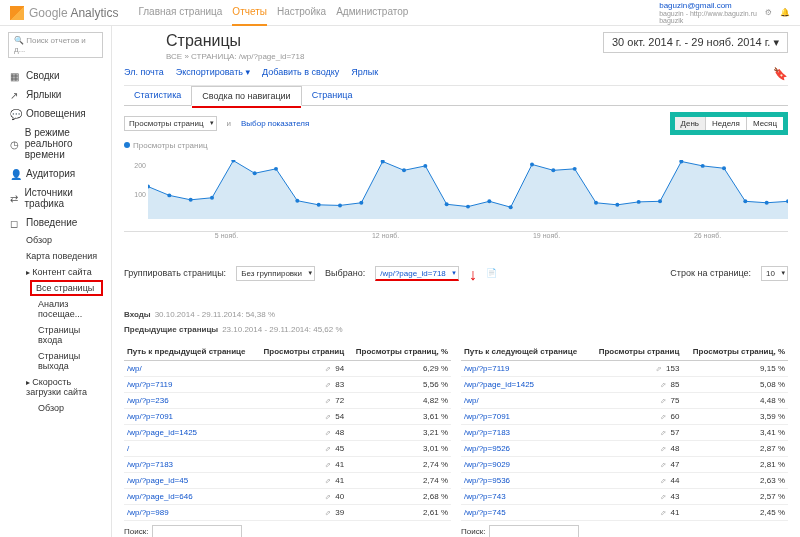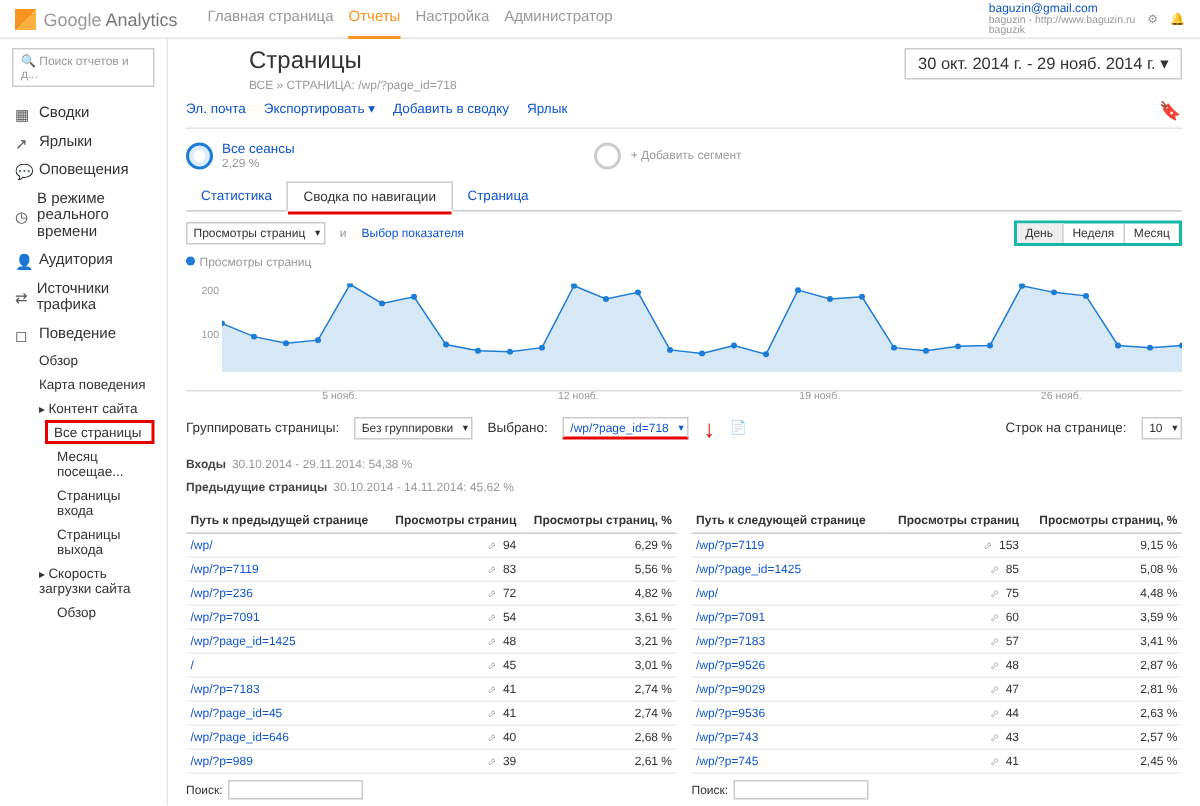--- a/index.html
+++ b/index.html
@@ -42,39 +42,39 @@
 .controls-row { display: flex; align-items: center; gap: 10px; margin: 6px 0; font-size: 8px; }
 .select { border: 1px solid #ccc; padding: 2px 12px 2px 4px; position: relative; font-size: 8px; cursor: pointer; }
 .select::after { content: "▾"; position: absolute; right: 2px; font-size: 7px; }
 .chart-area { position: relative; height: 82px; border-bottom: 1px solid #ddd; }
 .chart-legend { font-size: 8px; color: #999; }
 .legend-dot { display: inline-block; width: 6px; height: 6px; border-radius: 50%; background: #1c7cd6; margin-right: 3px; }
 .y-axis { position: absolute; left: 0; top: 12px; bottom: 12px; width: 24px; font-size: 7px; color: #999; }
 .y-tick { position: absolute; right: 2px; }
 .chart-svg { position: absolute; left: 24px; right: 0; top: 10px; bottom: 12px; }
 .x-labels { display: flex; justify-content: space-around; font-size: 7px; color: #999; margin-left: 24px; }
-.group-row { display: flex; align-items: center; gap: 10px; font-size: 9px; margin: 8px 0; }
+.group-row { display: flex; align-items: center; gap: 10px; font-size: 9px; margin: 25px 0; }
 .underline-red { border-bottom: 2px solid #e60000; padding-bottom: 1px; }
 .red-arrow { color: #e60000; font-size: 16px; position: relative; top: 2px; }
 .stat-rows { display: flex; }
 .stat-col { flex: 1; }
 .stat-line { font-size: 8px; color: #444; padding: 3px 0; }
 .stat-line .gray { color: #999; margin-left: 4px; }
 .tables-row { display: flex; gap: 10px; margin-top: 6px; }
 .tbl-wrap { flex: 1; }
 .tbl { width: 100%; border-collapse: collapse; font-size: 8px; }
 .tbl th { text-align: left; font-weight: bold; padding: 4px 3px; border-bottom: 1px solid #ccc; }
 .tbl th.r { text-align: right; }
 .tbl td { padding: 3px 3px; border-bottom: 1px solid #eee; }
 .tbl td.link { color: #1155cc; cursor: pointer; }
 .tbl td.r { text-align: right; }
 .tbl td .sicon { color: #999; font-size: 7px; cursor: pointer; }
 .search-sm { display: flex; gap: 4px; align-items: center; margin-top: 4px; font-size: 8px; }
 .search-sm input { border: 1px solid #ccc; padding: 1px 3px; font-size: 8px; width: 90px; }
-.time-btns { margin-left: auto; display: flex; border: 2px solid #14b8a6; }
+.time-btns { margin-left: auto; display: flex; border: 5px solid #14b8a6; }
 .time-btns span { padding: 2px 6px; border-right: 1px solid #ccc; cursor: pointer; }
 .time-btns span:last-child { border-right: none; }
 .time-btns span.active { background: #eee; }
 .bookmark-icon { float: right; color: #333; font-size: 12px; cursor: pointer; }
 </style>
 </head>
 <body>
 
 <div class="top-header">
   <div class="logo">
@@ -129,21 +129,21 @@
         <div class="sidebar-item">
           <span class="icon">◻</span>
           <span>Поведение</span>
         </div>
         <div class="sidebar-sub">
           <div class="sidebar-sub-item">Обзор</div>
           <div class="sidebar-sub-item">Карта поведения</div>
           <div class="sidebar-sub-item bullet">Контент сайта</div>
           <div class="sidebar-sub">
             <div class="sidebar-sub-item highlight">Все страницы</div>
-            <div class="sidebar-sub-item">Месяц посещае...</div>
+            <div class="sidebar-sub-item">Анализ посещае...</div>
             <div class="sidebar-sub-item">Страницы входа</div>
             <div class="sidebar-sub-item">Страницы выхода</div>
           </div>
           <div class="sidebar-sub-item bullet">Скорость загрузки сайта</div>
           <div class="sidebar-sub">
             <div class="sidebar-sub-item">Обзор</div>
           </div>
         </div>
       </div>
   </div>
@@ -158,33 +158,20 @@
     </div>
 
     <div class="sub-tabs">
       <span>Эл. почта</span>
       <span><span>Экспортировать</span> ▾</span>
       <span>Добавить в сводку</span>
       <span>Ярлык</span>
       <span class="bookmark-icon" style="margin-left:auto">🔖</span>
     </div>
 
-    <div class="seg-row">
-      <div class="seg">
-        <div class="seg-circle filled"></div>
-        <div>
-          <div class="seg-text">Все сеансы</div>
-          <div class="seg-sub">2,29 %</div>
-        </div>
-      </div>
-      <div class="seg">
-        <div class="seg-circle"></div>
-        <div class="seg-sub" style="color:#999">+ Добавить сегмент</div>
-      </div>
-    </div>
 
     <div class="tabs2">
       <span>Статистика</span>
       <span class="active">Сводка по навигации</span>
       <span>Страница</span>
     </div>
 
     <div class="controls-row">
       <span class="select">Просмотры страниц</span>
       <span style="color:#999">и</span>
@@ -255,21 +242,21 @@
       <span class="select underline-red" style="color:#1155cc">/wp/?page_id=718</span>
       <span class="red-arrow">↓</span>
       <span style="color:#999">📄</span>
       <span style="margin-left:auto">Строк на странице:</span>
       <span class="select">10</span>
     </div>
 
     <div class="stat-rows">
       <div class="stat-col">
         <div class="stat-line"><b>Входы</b><span class="gray">30.10.2014 - 29.11.2014: 54,38 %</span></div>
-        <div class="stat-line"><b>Предыдущие страницы</b><span class="gray">30.10.2014 - 14.11.2014: 45,62 %</span></div>
+        <div class="stat-line"><b>Предыдущие страницы</b><span class="gray">23.10.2014 - 29.11.2014: 45,62 %</span></div>
       </div>
       <div class="stat-col">
       </div>
     </div>
 
     <div class="tables-row">
       <div class="tbl-wrap">
         <table class="tbl" id="tbl-left">
             <tbody>
               <tr>

